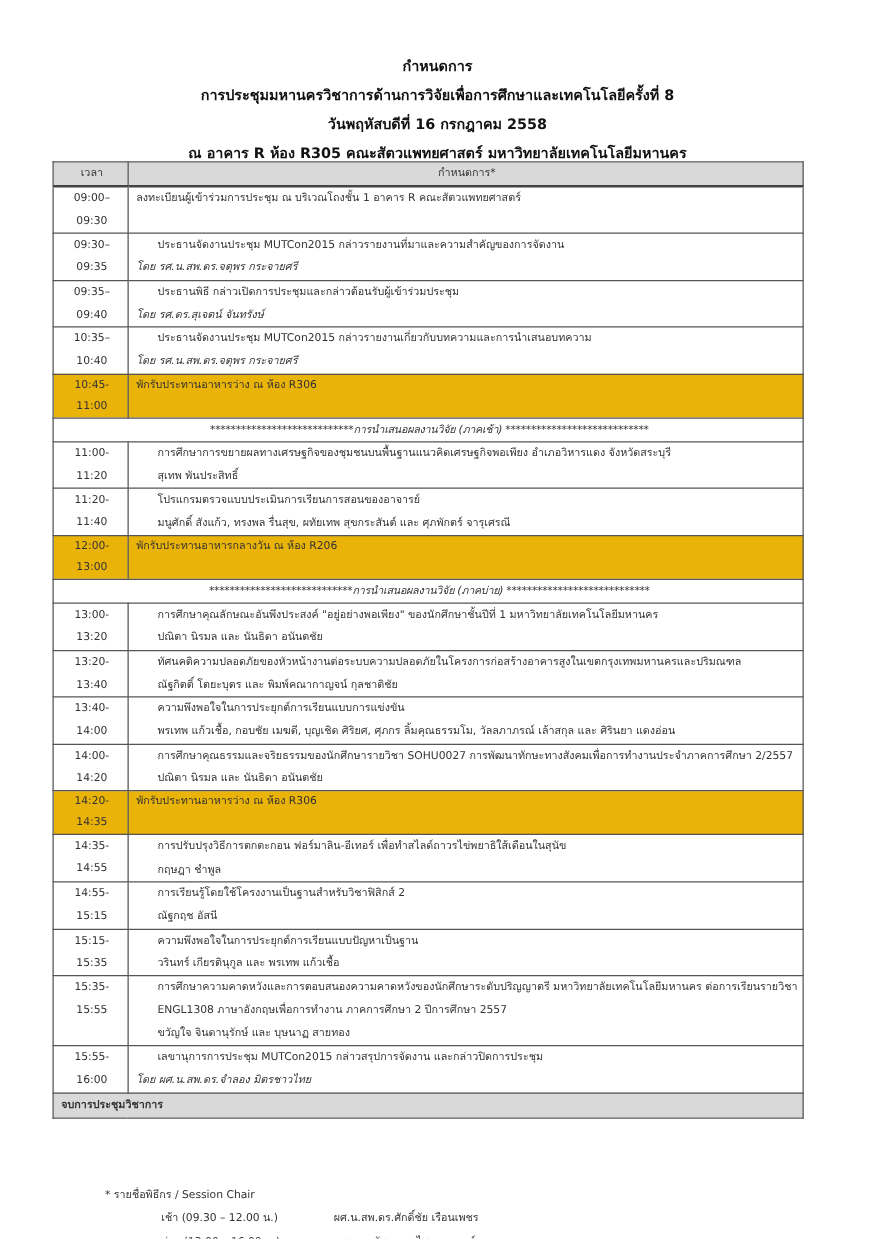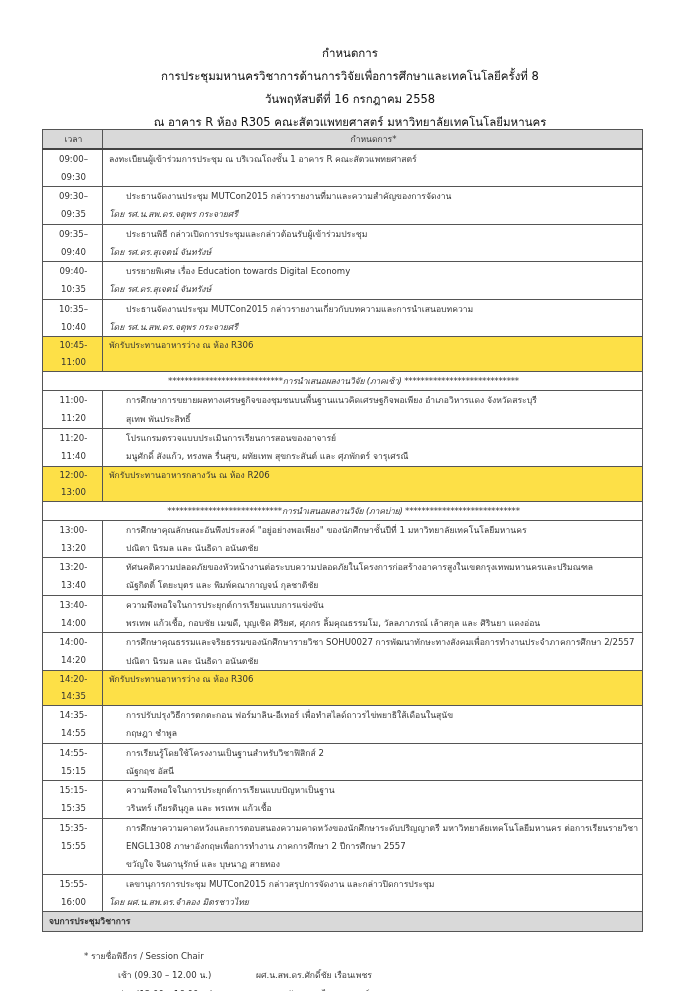--- a/index.html
+++ b/index.html
@@ -1,43 +1,43 @@
 <!DOCTYPE html>
 <html><head>
   <meta charset="utf-8">
   <style>
     * { box-sizing: border-box; margin: 0; padding: 0; }
     html, body { width: 700px; height: 991px; background: #ffffff; overflow: hidden; }
     body { font-family: "DejaVu Sans", "Liberation Sans", sans-serif; color: #222; position: relative; }
     .header { position: absolute; top: 42px; left: 0; width: 700px; text-align: center; }
-    .header .line { font-size: 11.5px; font-weight: normal; line-height: 23px; color: #111; white-space: nowrap; }
+    .header .line { font-size: 11.5px; font-weight: bold; line-height: 23px; color: #111; white-space: nowrap; }
     table.sched {
       position: absolute; top: 129px; left: 42px; width: 601px;
       border-collapse: collapse; font-size: 8.6px; color: #333;
       border: 1.5px solid #333;
     }
     table.sched td, table.sched th {
       border: 1px solid #555; vertical-align: top; padding: 0 4px 0 6px;
     }
     table.sched th {
       background: #d9d9d9; font-weight: normal; text-align: center; height: 19px; line-height: 18px;
       border-bottom: 2px solid #444;
     }
     td.time { width: 76px; text-align: center; line-height: 18px; color: #333; }
     td.desc { line-height: 18.3px; white-space: nowrap; }
-    tr.break td { background: #fde047; height: 18px; line-height: 17px; }
+    tr.break td { background: #eab308; height: 18px; line-height: 17px; }
     tr.break td.desc { }
     tr.section td { text-align: center; font-style: italic; height: 19px; line-height: 18px; letter-spacing: -0.2px; }
     tr.end td { background: #d9d9d9; text-align: left; font-weight: bold; height: 20px; line-height: 19px; }
     .by { font-style: italic; display: block; }
     .sub { display: block; margin-left: 17px; }
     .notes { position: absolute; top: 947px; left: 84px; font-size: 8.6px; color: #333; }
     .notes .head { line-height: 19px; }
     .notes .row { display: flex; line-height: 19px; padding-left: 34px; }
-    .notes .row .label { width: 138px; }
+    .notes .row .label { width: 138px; margin-left: 11px; }
   </style>
 </head>
 <body>
 
 <div class="header">
   <div class="line">กำหนดการ</div>
   <div class="line">การประชุมมหานครวิชาการด้านการวิจัยเพื่อการศึกษาและเทคโนโลยีครั้งที่ 8</div>
   <div class="line">วันพฤหัสบดีที่ 16 กรกฎาคม 2558</div>
   <div class="line">ณ อาคาร R ห้อง R305 คณะสัตวแพทยศาสตร์ มหาวิทยาลัยเทคโนโลยีมหานคร</div>
 </div>
@@ -58,27 +58,20 @@
       <td class="time">09:30–09:35</td>
       <td class="desc">
         <span class="sub">ประธานจัดงานประชุม MUTCon2015 กล่าวรายงานที่มาและความสำคัญของการจัดงาน</span>
         <span class="by">โดย รศ.น.สพ.ดร.จตุพร กระจายศรี</span>
       </td>
     </tr>
     <tr>
       <td class="time">09:35–09:40</td>
       <td class="desc">
         <span class="sub">ประธานพิธี กล่าวเปิดการประชุมและกล่าวต้อนรับผู้เข้าร่วมประชุม</span>
-        <span class="by">โดย รศ.ดร.สุเจตน์ จันทรังษ์</span>
-      </td>
-    </tr>
-    <tr>
-      <td class="time">09:40-10:35</td>
-      <td class="desc">
-        <span class="sub">บรรยายพิเศษ เรื่อง Education towards Digital Economy</span>
         <span class="by">โดย รศ.ดร.สุเจตน์ จันทรังษ์</span>
       </td>
     </tr>
     <tr>
       <td class="time">10:35–10:40</td>
       <td class="desc">
         <span class="sub">ประธานจัดงานประชุม MUTCon2015 กล่าวรายงานเกี่ยวกับบทความและการนำเสนอบทความ</span>
         <span class="by">โดย รศ.น.สพ.ดร.จตุพร กระจายศรี</span>
       </td>
     </tr>

